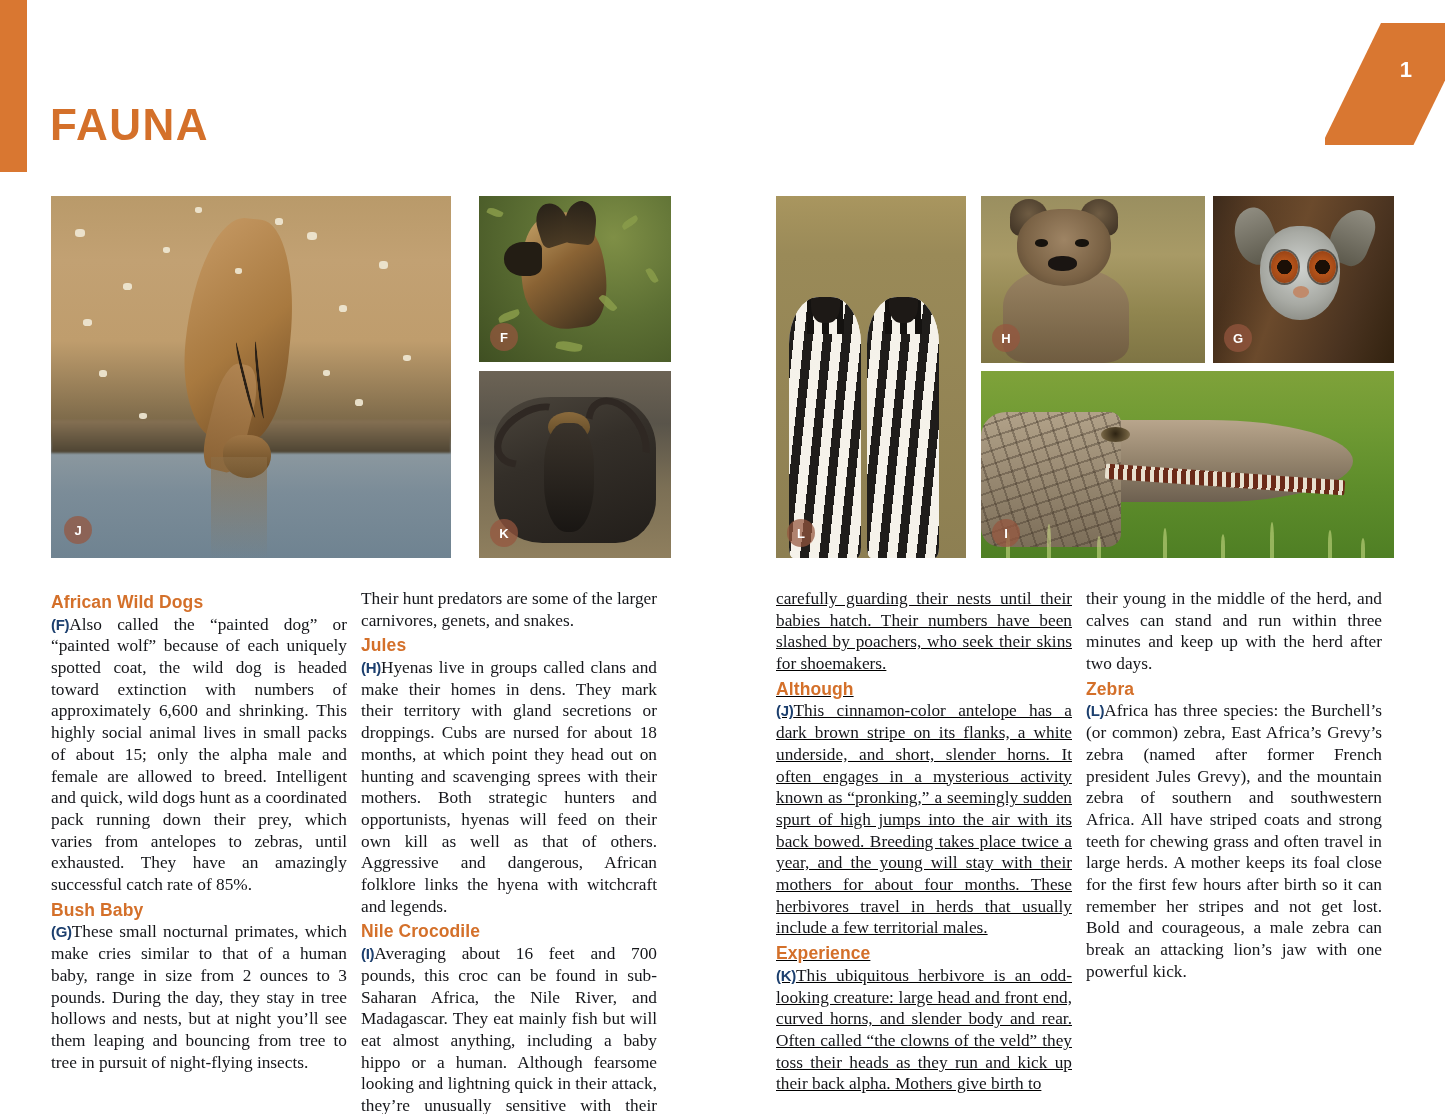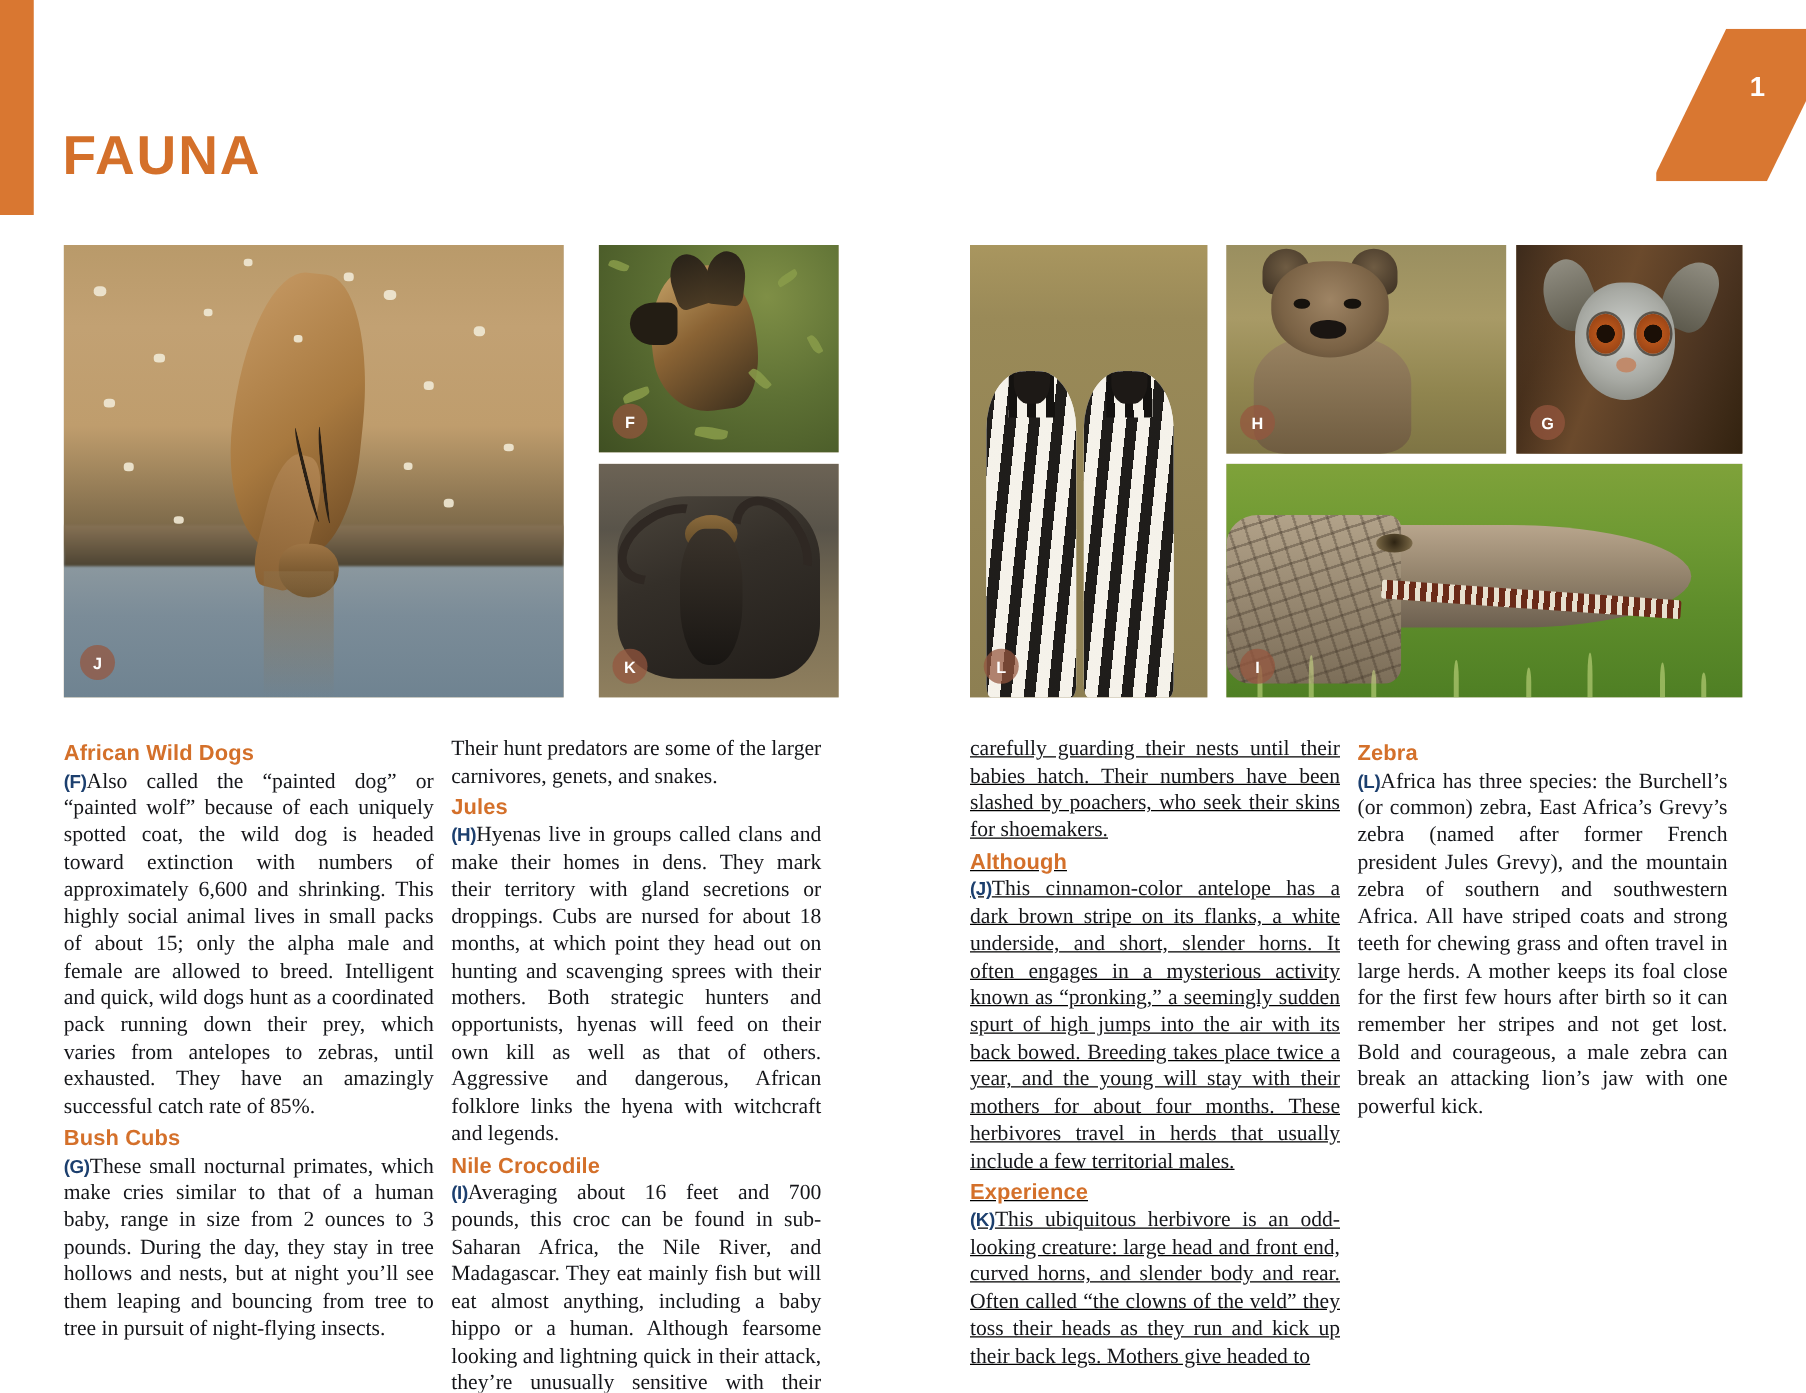--- a/index.html
+++ b/index.html
@@ -444,38 +444,39 @@
       <span class="blade" style="left:70%;bottom:0;width:4px;height:36px;"></span>
       <span class="blade" style="left:84%;bottom:0;width:4px;height:28px;"></span>
       <span class="blade" style="left:92%;bottom:0;width:4px;height:20px;"></span>
     </div>
     <div class="badge" style="left:11px;bottom:11px;">I</div>
   </div>
 
   <div class="col" id="col1">
     <h3 class="sub">African Wild Dogs</h3>
     <p class="body"><span class="marker">(F)</span><span>Also called the “painted dog” or “painted wolf” because of each uniquely spotted coat, the wild dog is headed toward extinction with numbers of approximately 6,600 and shrinking. This highly social animal lives in small packs of about 15; only the alpha male and female are allowed to breed. Intelligent and quick, wild dogs hunt as a coordinated pack running down their prey, which varies from antelopes to zebras, until exhausted. They have an amazingly successful catch rate of 85%.</span></p>
-    <h3 class="sub">Bush Cubs</h3>
+    <h3 class="sub">Bush Baby</h3>
     <p class="body"><span class="marker">(G)</span><span>These small nocturnal primates, which make cries similar to that of a human baby, range in size from 2 ounces to 3 pounds. During the day, they stay in tree hollows and nests, but at night you’ll see them leaping and bouncing from tree to tree in pursuit of night-flying insects.</span></p>
   </div>
 
   <div class="col" id="col2">
     <p class="body"><span>Their hunt predators are some of the larger carnivores, genets, and snakes.</span></p>
     <h3 class="sub">Jules</h3>
     <p class="body"><span class="marker">(H)</span><span>Hyenas live in groups called clans and make their homes in dens. They mark their territory with gland secretions or droppings. Cubs are nursed for about 18 months, at which point they head out on hunting and scavenging sprees with their mothers. Both strategic hunters and opportunists, hyenas will feed on their own kill as well as that of others. Aggressive and dangerous, African folklore links the hyena with witchcraft and legends.</span></p>
     <h3 class="sub">Nile Crocodile</h3>
     <p class="body"><span class="marker">(I)</span><span>Averaging about 16 feet and 700 pounds, this croc can be found in sub-Saharan Africa, the Nile River, and Madagascar. They eat mainly fish but will eat almost anything, including a baby hippo or a human. Although fearsome looking and lightning quick in their attack, they’re unusually sensitive with their young,</span></p>
   </div>
 
   <div class="col" id="col3">
     <p class="body"><span>carefully guarding their nests until their babies hatch. Their numbers have been slashed by poachers, who seek their skins for shoemakers.</span></p>
     <h3 class="sub">Although</h3>
     <p class="body"><span class="marker">(J)</span><span>This cinnamon-color antelope has a dark brown stripe on its flanks, a white underside, and short, slender horns. It often engages in a mysterious activity known as “pronking,” a seemingly sudden spurt of high jumps into the air with its back bowed. Breeding takes place twice a year, and the young will stay with their mothers for about four months. These herbivores travel in herds that usually include a few territorial males.</span></p>
     <h3 class="sub">Experience</h3>
-    <p class="body"><span class="marker">(K)</span><span>This ubiquitous herbivore is an odd-looking creature: large head and front end, curved horns, and slender body and rear. Often called “the clowns of the veld” they toss their heads as they run and kick up their back legs. Mothers give headed to</span></p>
+    <p class="body"><span class="marker">(K)</span><span>This ubiquitous herbivore is an odd-looking creature: large head and front end, curved horns, and slender body and rear. Often called “the clowns of the veld” they toss their heads as they run and kick up their back alpha. Mothers give birth to</span></p>
   </div>
 
   <div class="col" id="col4">
+    <p class="body"><span>their young in the middle of the herd, and calves can stand and run within three minutes and keep up with the herd after two days.</span></p>
     <h3 class="sub">Zebra</h3>
     <p class="body"><span class="marker">(L)</span><span>Africa has three species: the Burchell’s (or common) zebra, East Africa’s Grevy’s zebra (named after former French president Jules Grevy), and the mountain zebra of southern and southwestern Africa. All have striped coats and strong teeth for chewing grass and often travel in large herds. A mother keeps its foal close for the first few hours after birth so it can remember her stripes and not get lost. Bold and courageous, a male zebra can break an attacking lion’s jaw with one powerful kick.</span></p>
   </div>
 
 </div>
 
 </body></html>

